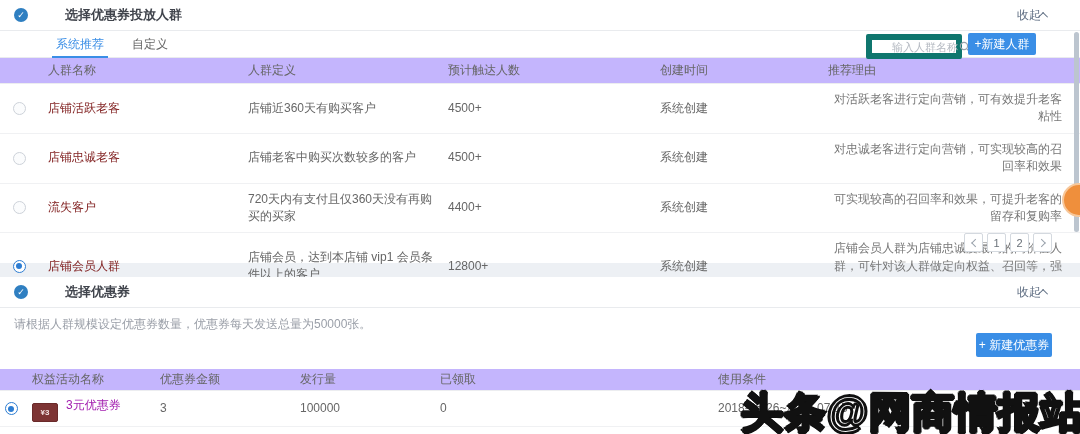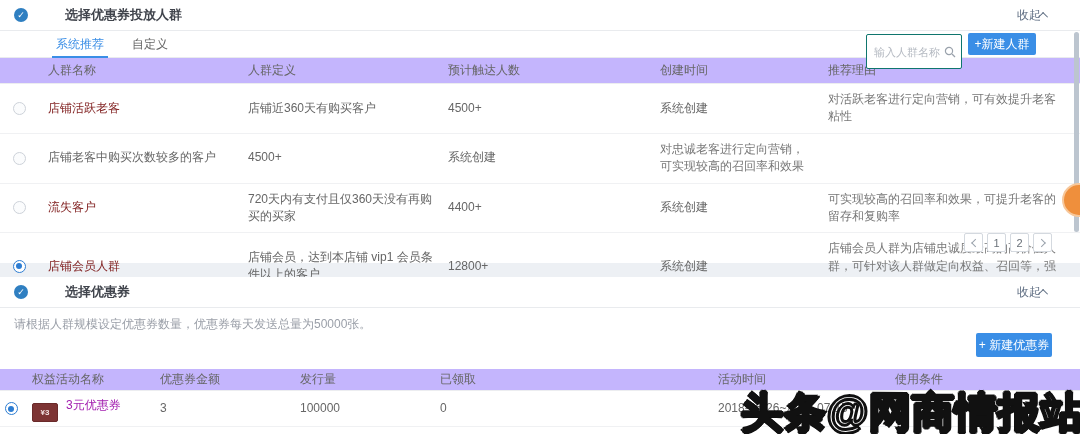--- a/index.html
+++ b/index.html
@@ -24,41 +24,41 @@
     color:#5e6d82; font-size:12px; cursor:pointer; }
   .chev-up { width:7px; height:7px; border-left:1.5px solid #5e6d82; border-top:1.5px solid #5e6d82;
     transform:rotate(45deg) translateY(2px); display:inline-block; }
   .divider { height:1px; background:#e9ebee; }
 
   
   .tabbar { position:relative; height:27px; border-bottom:1px solid #e9ebee; display:flex; align-items:center; }
   .tab { padding:0 14px; font-size:12px; color:#666; height:100%; display:flex; align-items:center; cursor:pointer; position:relative; }
   .tab.active { color:#3a8ee6;margin-left:42px; }
   .tab.active::after { content:""; position:absolute; left:10px; right:10px; bottom:-1px; height:2px; background:#3a8ee6; }
-  .search-wrap { position:absolute; right:118px; top:3px; width:96px; height:35px;
-    border:1px solid #0f766e; border-radius:2px; background:#fff; display:flex; align-items:center; }
+  .search-wrap { position:absolute; right:118px; top:3px; width:96px; height:25px;
+    border:6px solid #0f766e; border-radius:2px; background:#fff; display:flex; align-items:center;padding-left:13px; }
   .search-wrap input { border:0; outline:0; width:74px; font-size:11px; padding:0 0 0 7px;
     color:#444; background:transparent; font-family:inherit; }
   .search-wrap input::placeholder { color:#b5bac2; }
   .search-icon { margin-left:auto; margin-right:5px; display:flex; }
   .btn { background:#3a8ee6; color:#fff; border:0; border-radius:2px; font-size:12px;
     cursor:pointer; font-family:Liberation Sans, sans-serif; }
   .btn-new-crowd { position:absolute; right:44px; top:2px; width:68px; height:22px; }
   .btn-new-coupon { position:absolute; right:28px; top:56px; width:76px; height:24px; }
 
   
   .tr { display:grid; align-items:center; border-bottom:1px solid #f0f1f3; }
   .t1 .tr { grid-template-columns:48px 200px 200px 212px 168px 1fr; }
   .t2 .tr { grid-template-columns:32px 128px 140px 140px 278px 177px 1fr; }
   .th { background:#c4b5fd; color:#8b909a; border-bottom:1px solid #ecedf0; }
   .t1 .th { height:26px; }
   .t2 .th { height:22px; }
   .td { padding:7px 10px 7px 0; color:#666; line-height:1.45; }
   .th .td { padding:0 10px 0 0; }
-  .td.reason { color:#777; padding-right:18px; }
+  .td.reason { color:#777; padding-right:18px;text-align:right; }
   .td.name1 { color:#7f1d1d; }
   .cell-center { display:flex; justify-content:center; }
 
   
   .radio { width:13px; height:13px; border-radius:50%; border:1px solid #cdd2d9;
     background:#fbfcfd; display:inline-block; cursor:pointer; }
   .radio.sel { border-color:#2d7dd2; background:#fff; position:relative; }
   .radio.sel::after { content:""; position:absolute; left:2.5px; top:2.5px; width:6px; height:6px;
     border-radius:50%; background:#2d7dd2; }
 
@@ -141,20 +141,21 @@
       <div class="td">店铺近360天有购买客户</div>
       <div class="td">4500+</div>
       <div class="td">系统创建</div>
       <div class="td reason">对活跃老客进行定向营销，可有效提升老客粘性</div>
     </div>
 
     <div class="tr">
       <div class="td cell-center">
           <span class="radio"></span>
         </div>
+      <div class="td name1">店铺忠诚老客</div>
       <div class="td">店铺老客中购买次数较多的客户</div>
       <div class="td">4500+</div>
       <div class="td">系统创建</div>
       <div class="td reason">对忠诚老客进行定向营销，可实现较高的召回率和效果</div>
     </div>
 
     <div class="tr">
       <div class="td cell-center">
           <span class="radio"></span>
         </div>
@@ -215,21 +216,20 @@
 
   <button class="btn btn-new-coupon">+ 新建优惠券</button>
 
   <div class="t2" style="margin-top:30px;">
     <div class="tr th">
       <div class="td"></div>
       <div class="td">权益活动名称</div>
       <div class="td">优惠券金额</div>
       <div class="td">发行量</div>
       <div class="td">已领取</div>
-      <div class="td">活动时间</div>
       <div class="td">使用条件</div>
     </div>
 
     <div class="tr">
       <div class="td cell-center">
           <span class="radio sel"></span>
         </div>
       <div class="td coupon-cell">
         <span class="coupon-thumb">¥3</span>
         <span class="coupon-name">3元优惠券</span>

